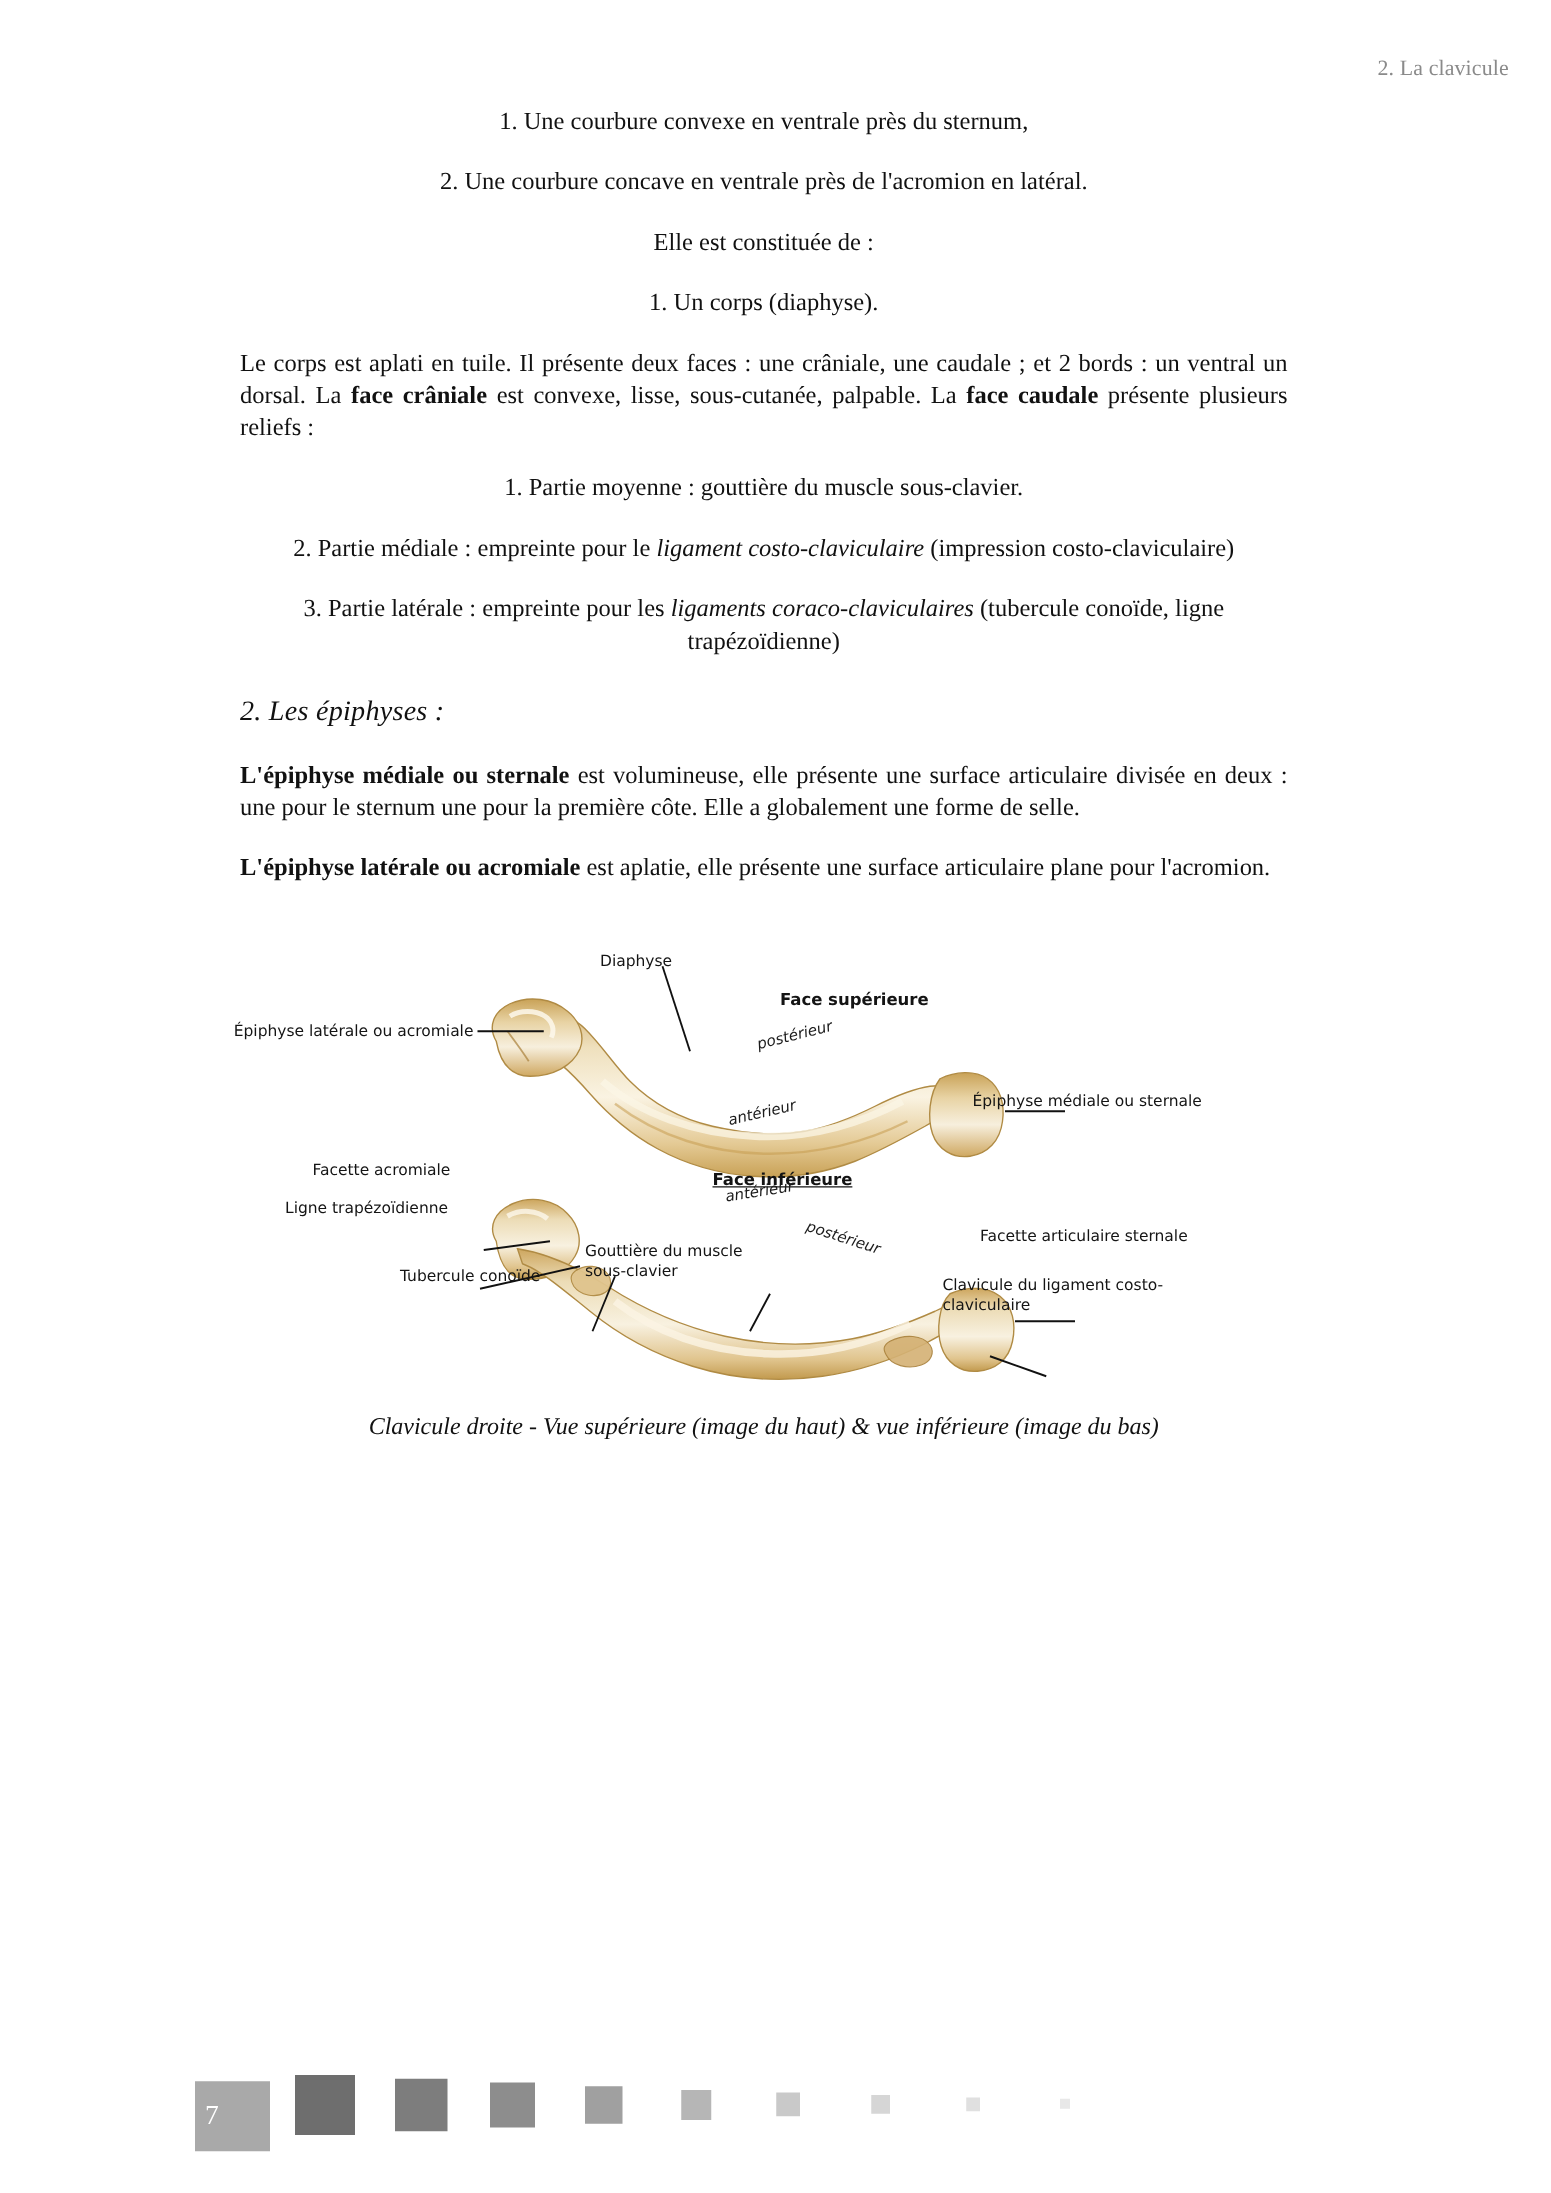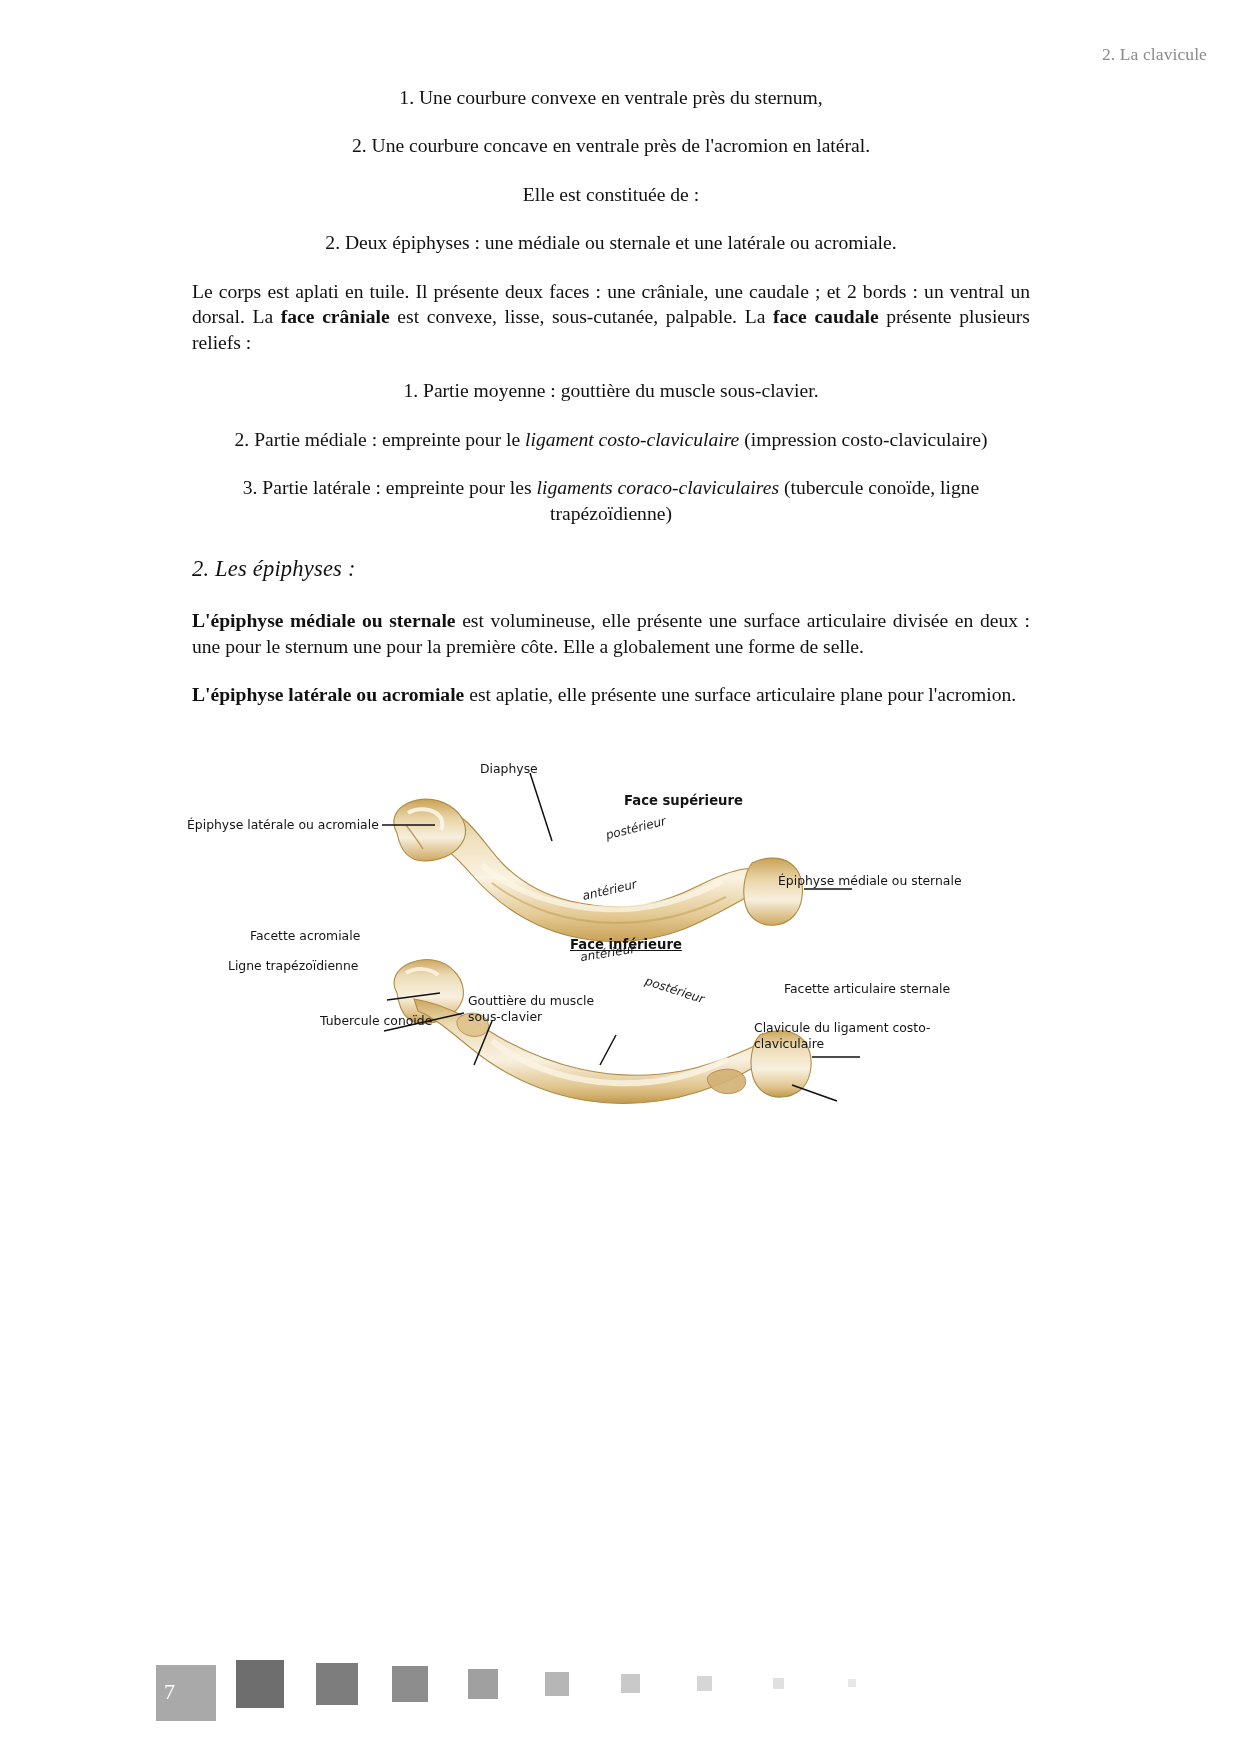--- a/index.html
+++ b/index.html
@@ -74,21 +74,21 @@
 
 <div class="page">
 
   <div class="running-header">2. La clavicule</div>
 
   <div class="content">
 
     <p class="body nojust">1. Une courbure convexe en ventrale près du sternum,</p>
     <p class="body nojust">2. Une courbure concave en ventrale près de l'acromion en latéral.</p>
     <p class="body nojust">Elle est constituée de :</p>
-    <p class="body nojust">2. Deux épiphyses : une médiale ou sternale et une latérale ou acromiale.</p>
+    <p class="body nojust">1. Un corps (diaphyse).</p>
 
 
     <p class="body"><span>Le corps est aplati en tuile. Il présente deux faces : une crâniale, une caudale ; et 2 bords : un ventral un dorsal. La </span><span class="b">face crâniale</span><span> est convexe, lisse, sous-cutanée, palpable. La </span><span class="b">face caudale</span><span> présente plusieurs reliefs :</span></p>
 
     <p class="body nojust">1. Partie moyenne : gouttière du muscle sous-clavier.</p>
 
     <p class="body nojust"><span>2. Partie médiale : empreinte pour le </span><span class="i">ligament costo-claviculaire</span><span> (impression costo-claviculaire)</span></p>
 
     <p class="body nojust"><span>3. Partie latérale : empreinte pour les </span><span class="i">ligaments coraco-claviculaires</span><span> (tubercule conoïde, ligne trapézoïdienne)</span></p>
 
@@ -217,20 +217,21 @@
 
     <div class="fig-label" style="left:128px;top:300px;">Tubercule conoïde</div>
 
     <div class="fig-label wrap" style="left:276px;top:280px;width:150px;">Gouttière du muscle sous-clavier</div>
 
     <div class="fig-label" style="left:592px;top:268px;">Facette articulaire sternale</div>
 
     <div class="fig-label wrap" style="left:562px;top:307px;width:178px;">Clavicule du ligament costo-claviculaire</div>
   </div>
 
+  <div class="caption">Clavicule droite - Vue supérieure (image du haut) &amp; vue inférieure (image du bas)</div>
 
   <div class="footer">
     <div class="page-num-box"></div>
     <div class="page-num">7</div>
     <div class="sq" style="left:236px;bottom:59px;width:48px;height:48px;background:#6e6e6e;"></div>
     <div class="sq" style="left:316px;bottom:62px;width:42px;height:42px;background:#7d7d7d;"></div>
     <div class="sq" style="left:392px;bottom:65px;width:36px;height:36px;background:#8d8d8d;"></div>
     <div class="sq" style="left:468px;bottom:68px;width:30px;height:30px;background:#a0a0a0;"></div>
     <div class="sq" style="left:545px;bottom:71px;width:24px;height:24px;background:#b6b6b6;"></div>
     <div class="sq" style="left:621px;bottom:74px;width:19px;height:19px;background:#c9c9c9;"></div>

